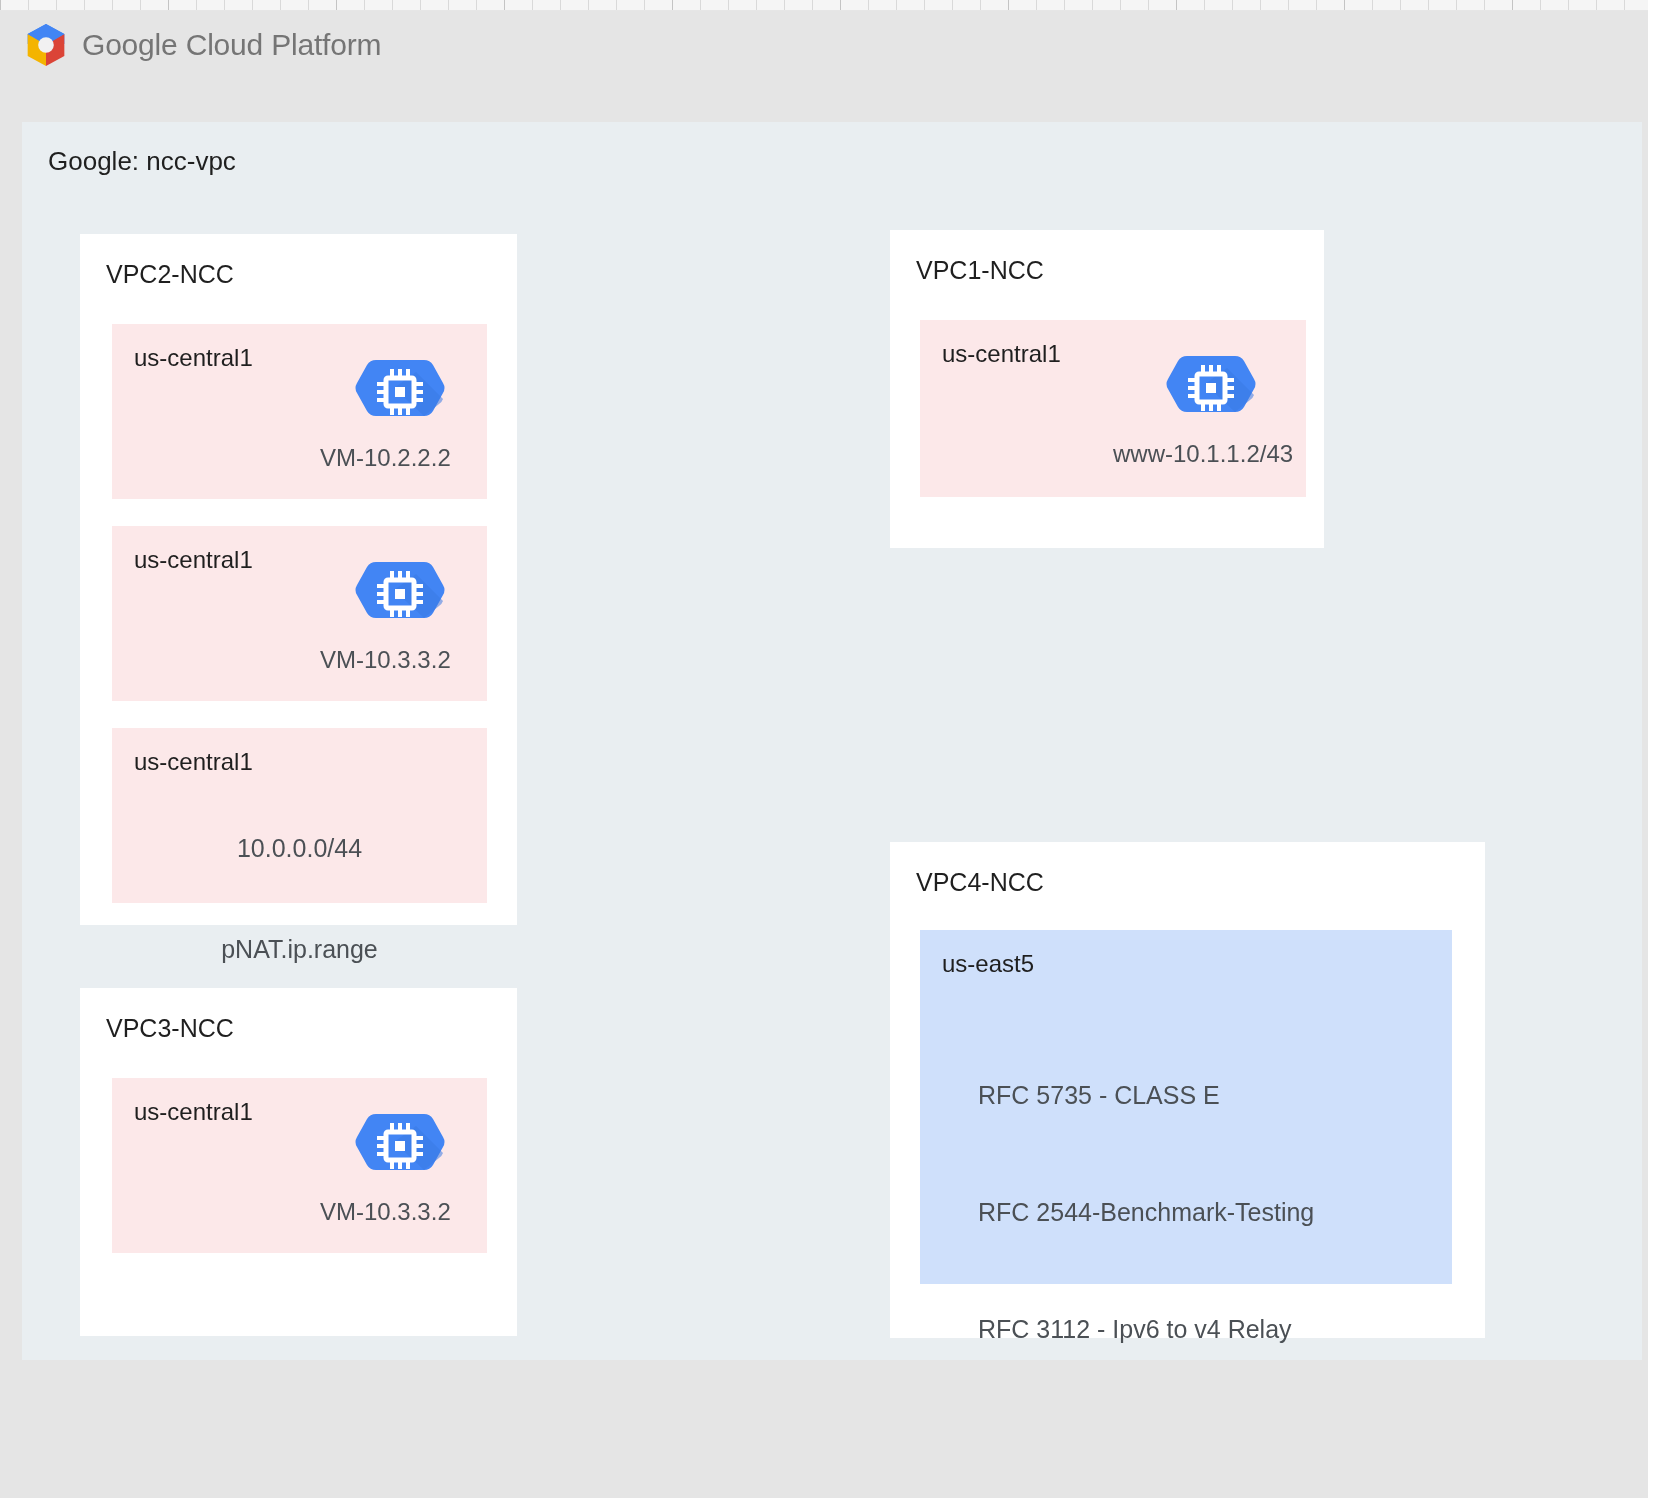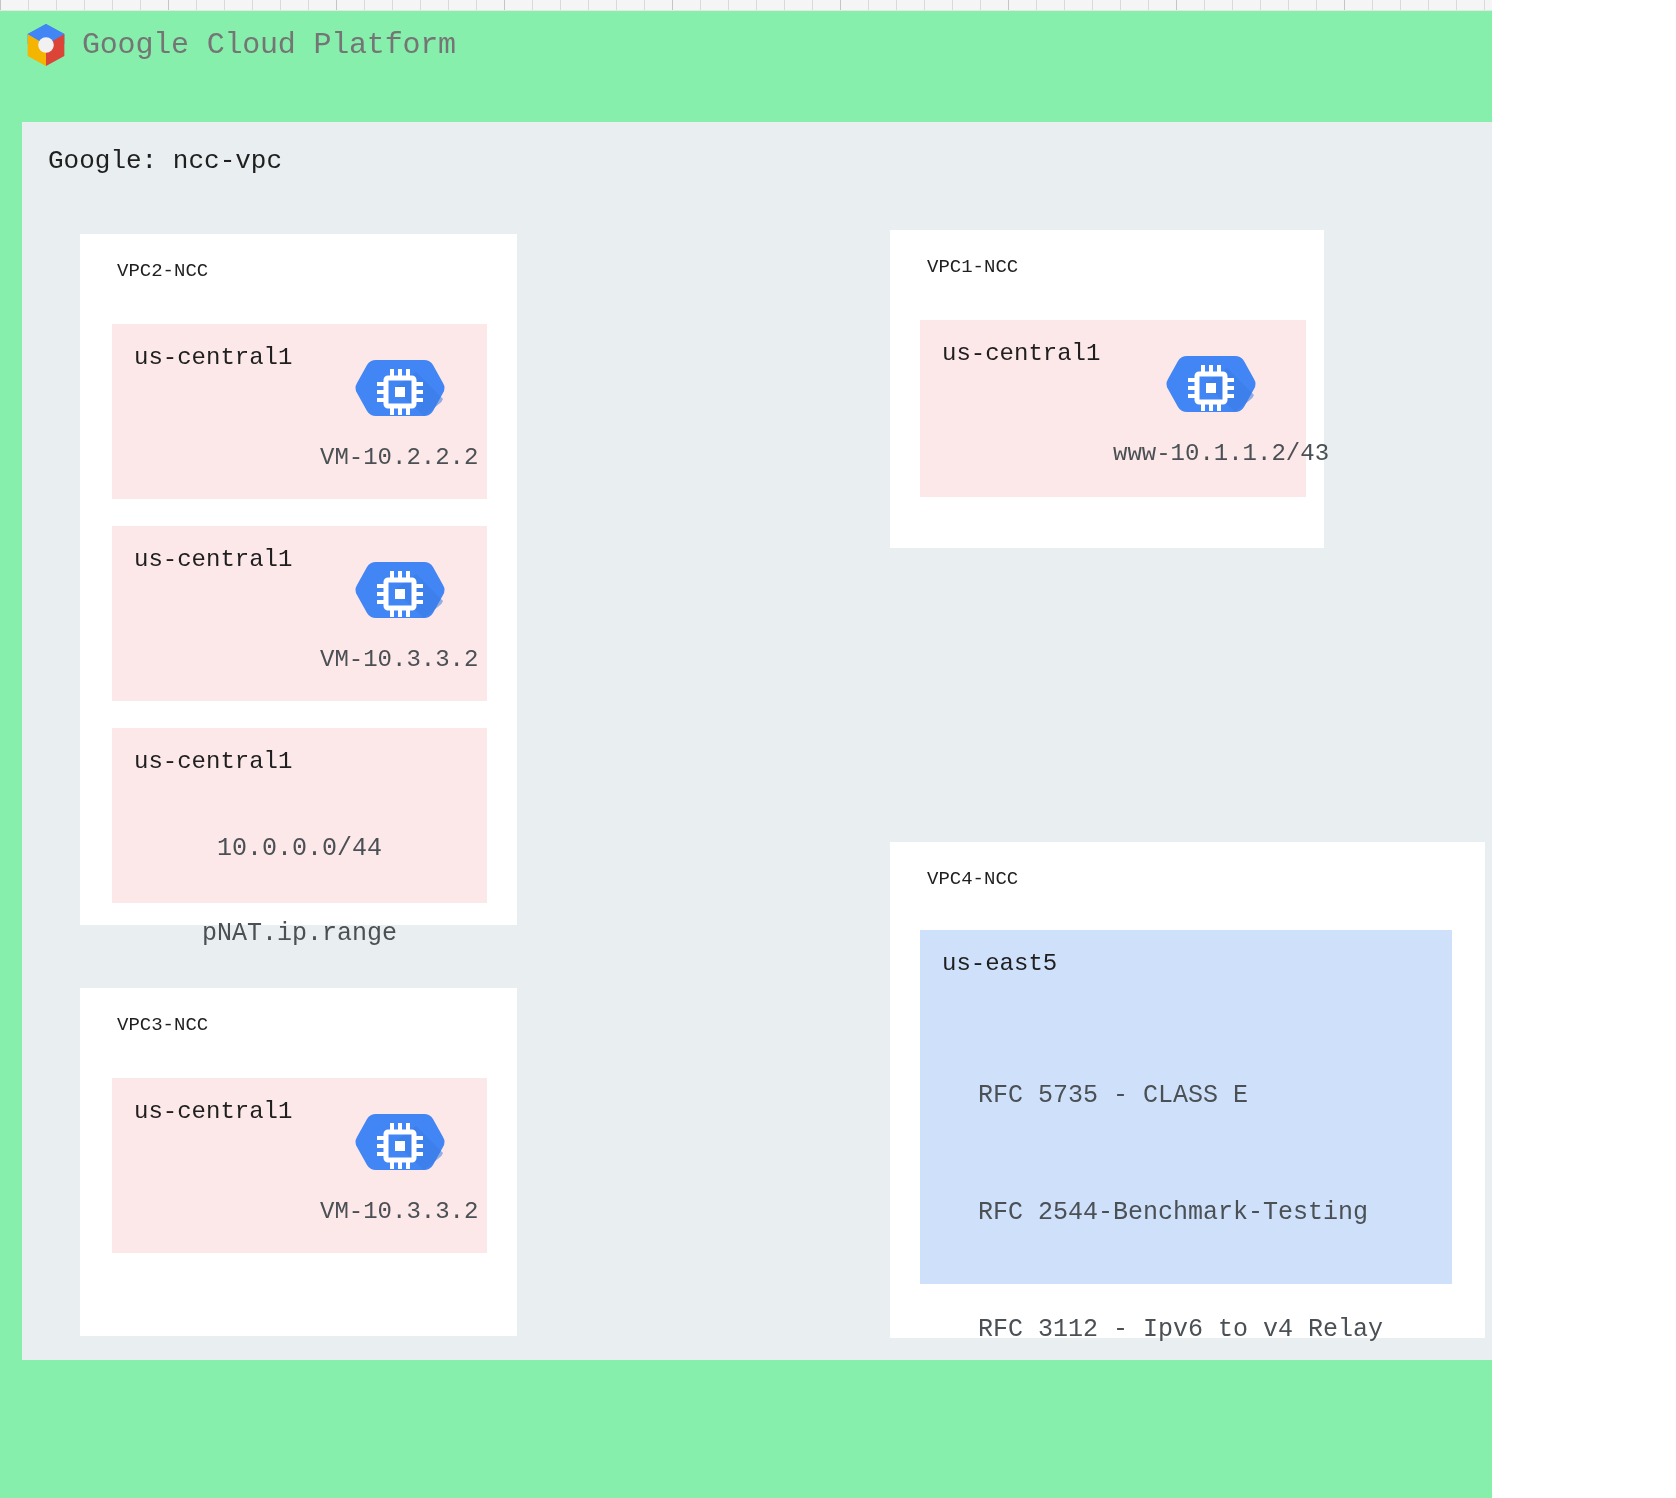--- a/index.html
+++ b/index.html
@@ -6,25 +6,24 @@
     margin: 0;
     padding: 0;
     background: #ffffff;
   }
   body {
     font-family: "Liberation Sans", sans-serif;
     -webkit-font-smoothing: antialiased;
   }
   #canvas {
     position: relative;
-    width: 1492px;
+    width: 1648px;
     height: 1498px;
-    background: #86efac;
+    background: #e5e5e5;
     overflow: hidden;
-    font-family: Liberation Mono, monospace;
   }
 
   
   .ruler {
     position: absolute;
     top: 0; left: 0;
     width: 1676px;
     height: 10px;
     background: #f5f5f5;
     border-bottom: 1px solid #e6e6e6;
@@ -74,23 +73,23 @@
     color: #1f1f1f;
   }
 
   
   .vpc {
     position: absolute;
     background: #ffffff;
   }
   .vpc-title {
     position: absolute;
-    font-size: 19px;
+    font-size: 25px;
     color: #1f1f1f;
-    left: 37px;
+    left: 26px;
     top: 26px;
   }
 
   
   .zone {
     position: absolute;
     background: #fce8e9;
   }
   .zone.blue { background: #cfe0fb; }
   .zone-label {
@@ -269,21 +268,21 @@
             </svg>
           </span>
           <div class="vm-label">VM-10.3.3.2</div>
         </div>
       </div>
 
       <div class="zone" style="left:32px; top:494px; width:375px; height:175px;">
         <div class="zone-label">us-central1</div>
         <div class="zone-text center" style="left:0; top:58px; width:375px;">
           <div>10.0.0.0/44</div>
-          <div style="margin-top:10px;">pNAT.ip.range</div>
+          <div style="margin-top:26px;">pNAT.ip.range</div>
         </div>
       </div>
     </div>
 
     <div class="vpc" style="left:58px; top:866px; width:437px; height:348px;">
       <div class="vpc-title">VPC3-NCC</div>
 
       <div class="zone" style="left:32px; top:90px; width:375px; height:175px;">
         <div class="zone-label">us-central1</div>
         <div class="vm" style="left:208px; top:14px; width:160px;">

